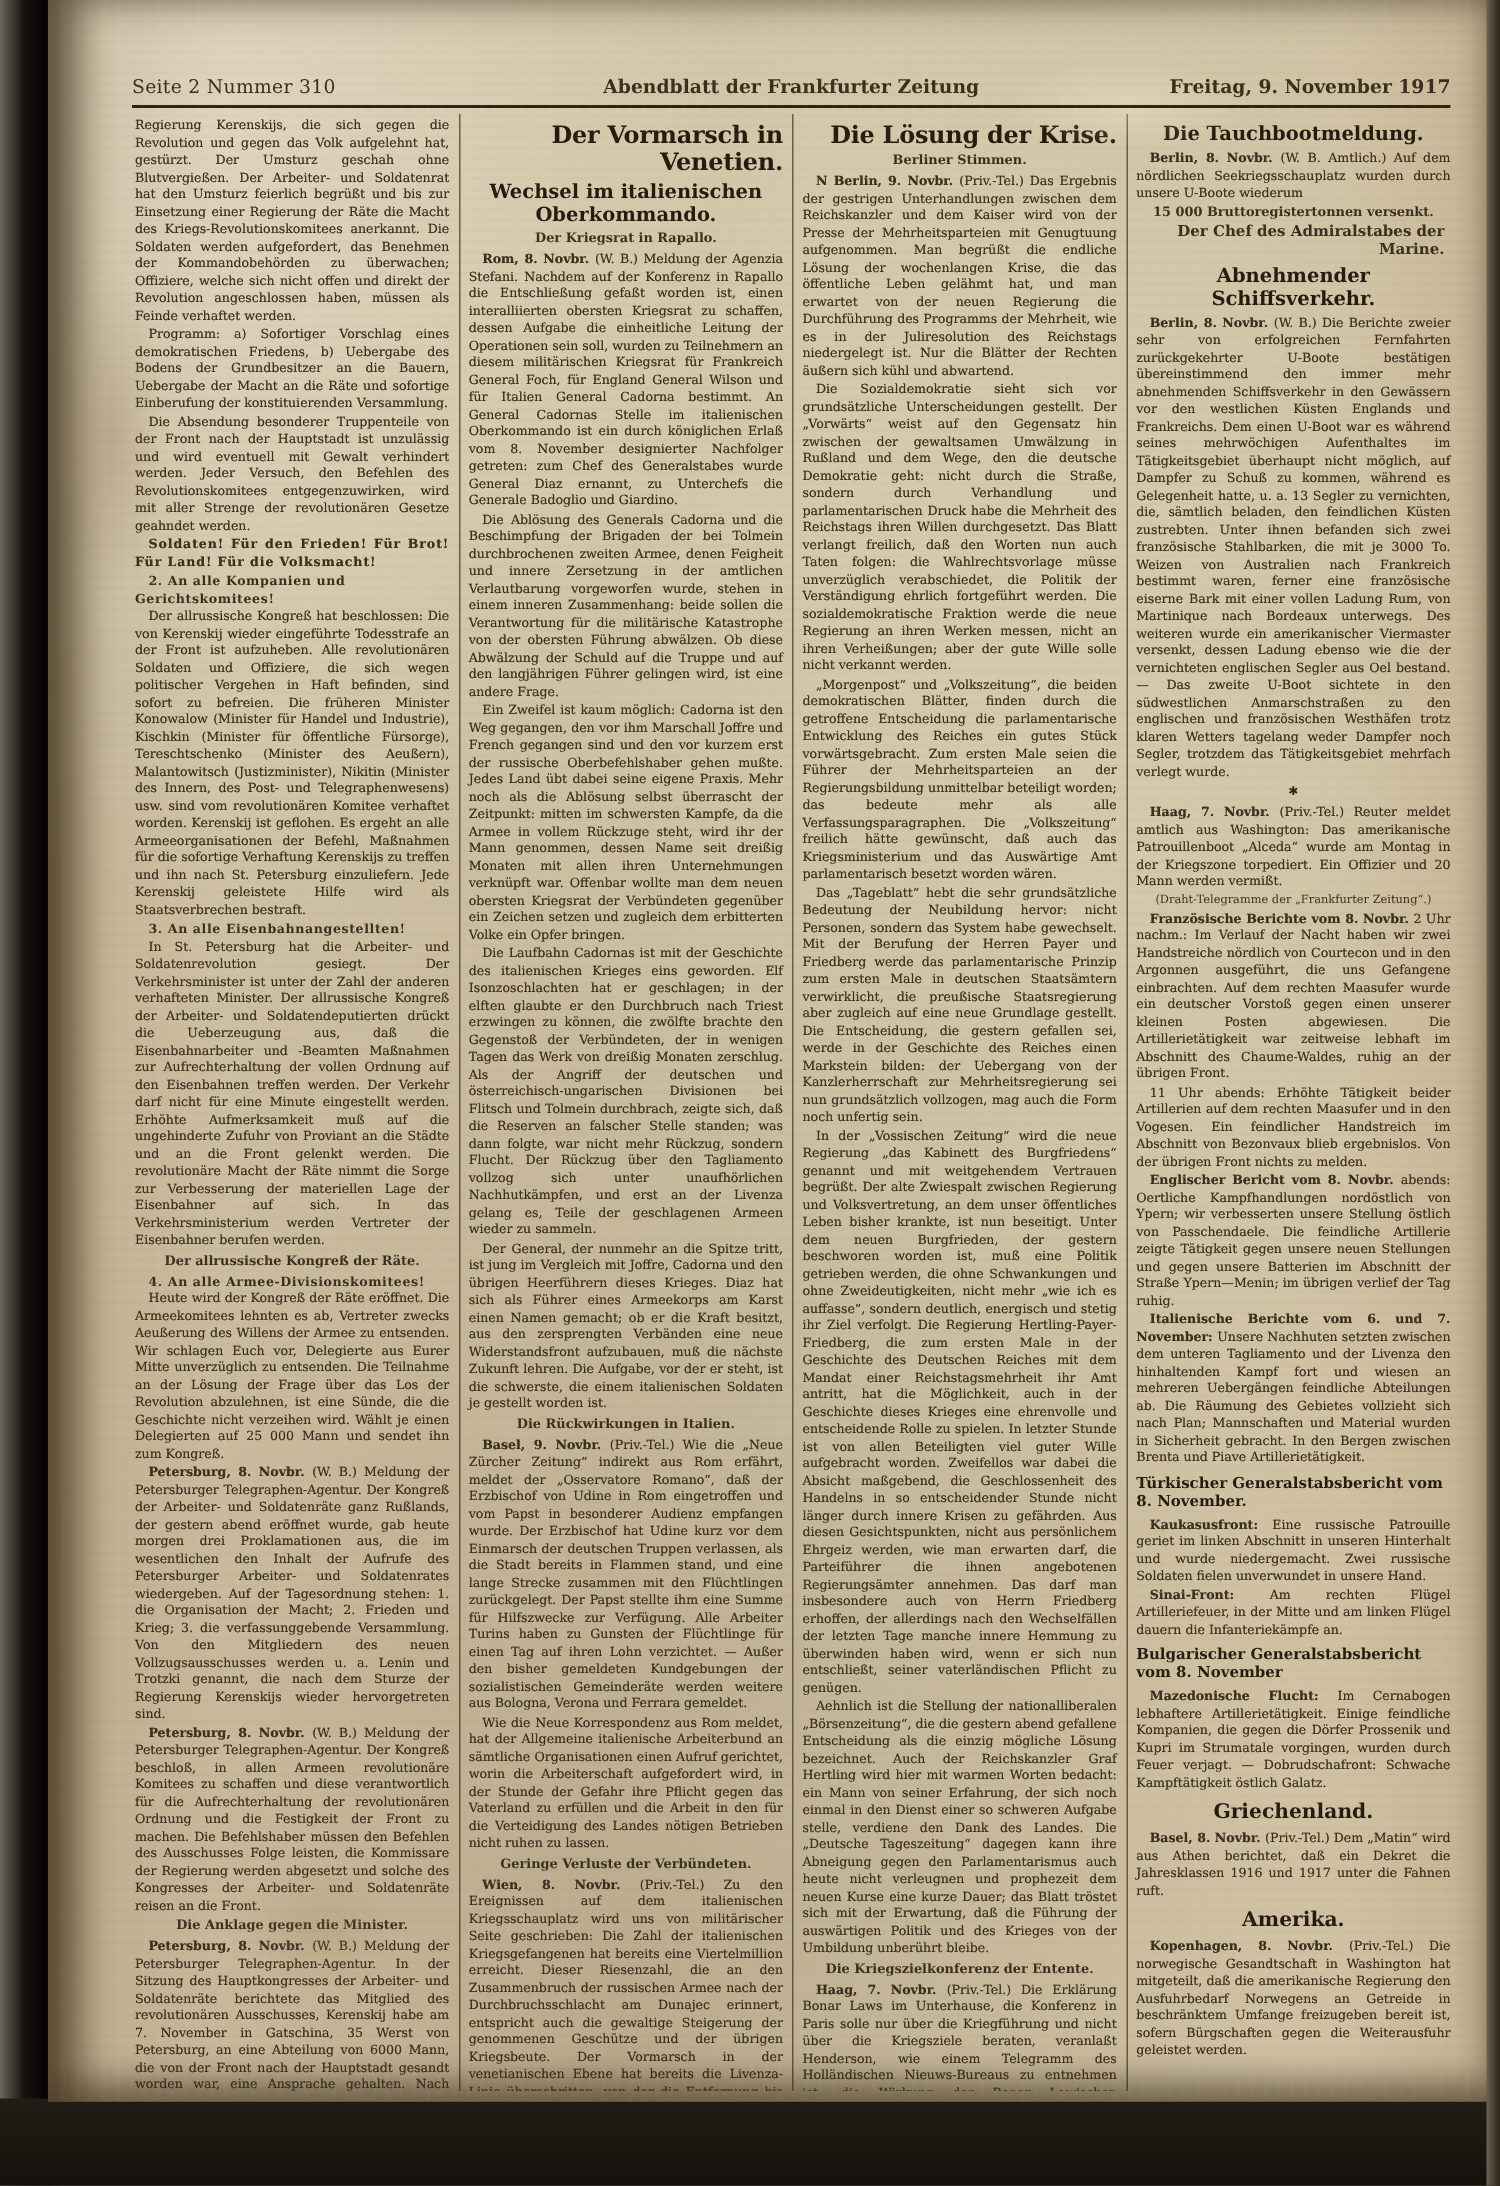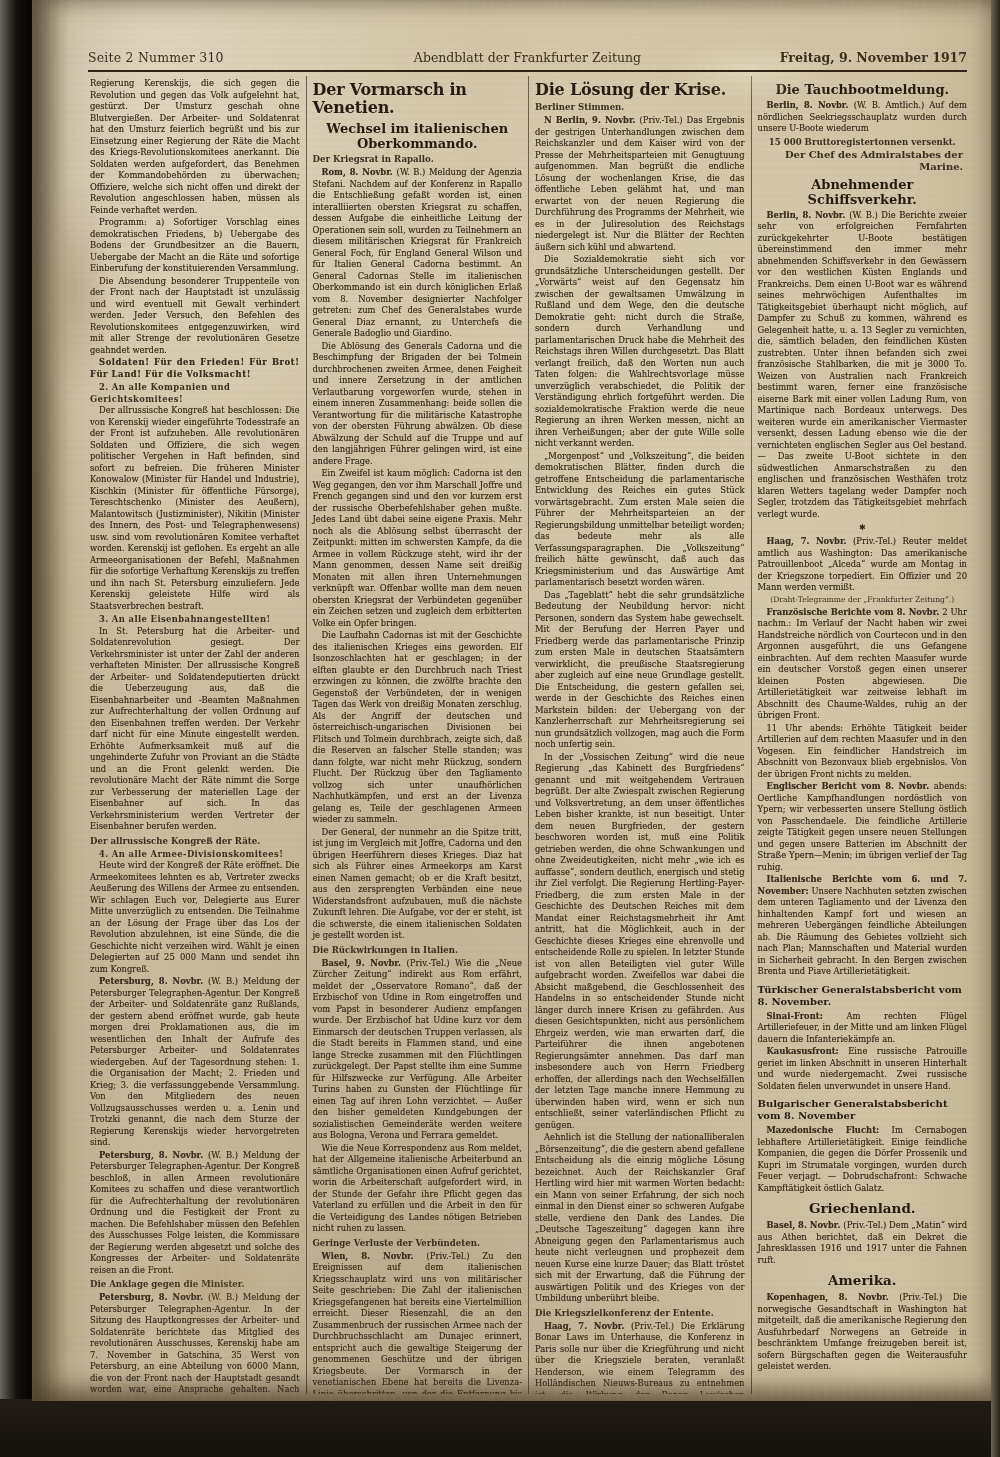--- a/index.html
+++ b/index.html
@@ -29,39 +29,39 @@
     background:
       repeating-linear-gradient(0deg, rgba(120,100,70,.05) 0 2px, transparent 2px 7px),
       repeating-linear-gradient(90deg, rgba(255,255,240,.04) 0 3px, transparent 3px 9px);}
   .stain{position:absolute;border-radius:50%;pointer-events:none;}
   .stain.s1{left:8px;top:180px;width:70px;height:220px;background:radial-gradient(ellipse,rgba(130,105,65,.25),transparent 70%);}
   .stain.s2{left:120px;top:1240px;width:120px;height:90px;background:radial-gradient(ellipse,rgba(150,125,80,.20),transparent 70%);}
   .stain.s3{left:640px;top:40px;width:160px;height:60px;background:radial-gradient(ellipse,rgba(255,250,230,.25),transparent 70%);}
 
   .header{position:relative;margin:50px 24px 0 56px;height:20px;border-bottom:2px solid #2d2213;}
   .header .h-left{position:absolute;left:0;top:0;font-weight:normal;font-size:12.5px;letter-spacing:.2px;}
-  .header .h-center{position:absolute;left:0;right:0;text-align:center;top:0;font-weight:normal;font-size:12.5px;}
+  .header .h-center{position:absolute;left:0;right:0;text-align:center;top:0;font-weight:bold;font-size:12.5px;}
   .header .h-right{position:absolute;right:0;top:0;font-weight:bold;font-size:12.5px;text-align:right;}
 
   .cols{display:flex;margin:4px 18px 0 52px;height:1318px;overflow:hidden;}
   .col{width:223px;padding:2px 6px 0 6px;overflow:hidden;}
   .col + .col{border-left:1px solid rgba(45,32,15,.65);}
 
   .blk{color:#3a2e1e;}
   .p,.pf,.pb{font-size:8.4px;line-height:11.5px;text-align:justify;margin:0 0 1px 0;
     text-shadow:0 0 .4px rgba(55,40,22,.55);}
   .p{text-indent:9px;}
   .pf{text-indent:0;}
   .pb{font-weight:bold;letter-spacing:.6px;text-indent:9px;}
   .lead{font-weight:bold;}
-  .h1{font-weight:bold;text-align:left;font-size:16px;line-height:18px;margin:3px 0 2px 0;color:#241b0f;letter-spacing:-.2px;}
+  .h1{font-weight:bold;text-align:right;font-size:16px;line-height:18px;margin:3px 0 2px 0;color:#241b0f;letter-spacing:-.2px;}
   .h1b{font-weight:bold;text-align:center;font-size:13px;line-height:15px;margin:4px 0 3px 0;color:#241b0f;}
   .h2{font-weight:bold;text-align:center;font-size:13.5px;line-height:15px;margin:7px 0 4px 0;color:#241b0f;}
   .h2s{font-weight:bold;text-align:left;font-size:10px;line-height:12px;margin:6px 0 3px 0;color:#241b0f;}
-  .h3{font-weight:bold;text-align:left;font-size:8.6px;line-height:11px;margin:3px 0 2px 0;}
+  .h3{font-weight:bold;text-align:center;font-size:8.6px;line-height:11px;margin:3px 0 2px 0;}
   .h3l{font-weight:bold;font-size:8.4px;line-height:11.5px;margin:2px 0 0 0;text-indent:9px;letter-spacing:.4px;}
   .note{text-align:center;font-size:7.6px;line-height:10px;margin:0 0 2px 0;}
   .pc{font-weight:bold;text-align:center;font-size:8.6px;line-height:12px;margin:1px 0;}
   .pr{font-weight:bold;text-align:right;font-size:10px;line-height:12px;margin:0 4px 1px 0;}
   .star{text-align:center;font-size:8px;line-height:12px;margin:2px 0;color:#2d2213;}
 </style>
 </head>
 <body>
 
 <div class="backdrop-bottom"></div>
@@ -131,22 +131,22 @@
         <div class="blk h1b">Abnehmender Schiffsverkehr.</div>
         <div class="blk p"><span class="lead">Berlin, 8. Novbr. </span>(W. B.) Die Berichte zweier sehr von erfolgreichen Fernfahrten zurückgekehrter U-Boote bestätigen übereinstimmend den immer mehr abnehmenden Schiffsverkehr in den Gewässern vor den westlichen Küsten Englands und Frankreichs. Dem einen U-Boot war es während seines mehrwöchigen Aufenthaltes im Tätigkeitsgebiet überhaupt nicht möglich, auf Dampfer zu Schuß zu kommen, während es Gelegenheit hatte, u. a. 13 Segler zu vernichten, die, sämtlich beladen, den feindlichen Küsten zustrebten. Unter ihnen befanden sich zwei französische Stahlbarken, die mit je 3000 To. Weizen von Australien nach Frankreich bestimmt waren, ferner eine französische eiserne Bark mit einer vollen Ladung Rum, von Martinique nach Bordeaux unterwegs. Des weiteren wurde ein amerikanischer Viermaster versenkt, dessen Ladung ebenso wie die der vernichteten englischen Segler aus Oel bestand. — Das zweite U-Boot sichtete in den südwestlichen Anmarschstraßen zu den englischen und französischen Westhäfen trotz klaren Wetters tagelang weder Dampfer noch Segler, trotzdem das Tätigkeitsgebiet mehrfach verlegt wurde.</div>
         <div class="blk star">✱</div>
         <div class="blk p"><span class="lead">Haag, 7. Novbr. </span>(Priv.-Tel.) Reuter meldet amtlich aus Washington: Das amerikanische Patrouillenboot „Alceda“ wurde am Montag in der Kriegszone torpediert. Ein Offizier und 20 Mann werden vermißt.</div>
         <div class="blk note">(Draht-Telegramme der „Frankfurter Zeitung“.)</div>
         <div class="blk p"><span class="lead">Französische Berichte vom 8. Novbr. </span>2 Uhr nachm.: Im Verlauf der Nacht haben wir zwei Handstreiche nördlich von Courtecon und in den Argonnen ausgeführt, die uns Gefangene einbrachten. Auf dem rechten Maasufer wurde ein deutscher Vorstoß gegen einen unserer kleinen Posten abgewiesen. Die Artillerietätigkeit war zeitweise lebhaft im Abschnitt des Chaume-Waldes, ruhig an der übrigen Front.</div>
         <div class="blk p">11 Uhr abends: Erhöhte Tätigkeit beider Artillerien auf dem rechten Maasufer und in den Vogesen. Ein feindlicher Handstreich im Abschnitt von Bezonvaux blieb ergebnislos. Von der übrigen Front nichts zu melden.</div>
         <div class="blk p"><span class="lead">Englischer Bericht vom 8. Novbr. </span>abends: Oertliche Kampfhandlungen nordöstlich von Ypern; wir verbesserten unsere Stellung östlich von Passchendaele. Die feindliche Artillerie zeigte Tätigkeit gegen unsere neuen Stellungen und gegen unsere Batterien im Abschnitt der Straße Ypern—Menin; im übrigen verlief der Tag ruhig.</div>
         <div class="blk p"><span class="lead">Italienische Berichte vom 6. und 7. November: </span>Unsere Nachhuten setzten zwischen dem unteren Tagliamento und der Livenza den hinhaltenden Kampf fort und wiesen an mehreren Uebergängen feindliche Abteilungen ab. Die Räumung des Gebietes vollzieht sich nach Plan; Mannschaften und Material wurden in Sicherheit gebracht. In den Bergen zwischen Brenta und Piave Artillerietätigkeit.</div>
         <div class="blk h2s">Türkischer Generalstabsbericht vom 8. November.</div>
+        <div class="blk p"><span class="lead">Kaukasusfront: </span>Eine russische Patrouille geriet im linken Abschnitt in unseren Hinterhalt und wurde niedergemacht. Zwei russische Soldaten fielen unverwundet in unsere Hand.</div>
         <div class="blk p"><span class="lead">Sinai-Front: </span>Am rechten Flügel Artilleriefeuer, in der Mitte und am linken Flügel dauern die Infanteriekämpfe an.</div>
-        <div class="blk p"><span class="lead">Kaukasusfront: </span>Eine russische Patrouille geriet im linken Abschnitt in unseren Hinterhalt und wurde niedergemacht. Zwei russische Soldaten fielen unverwundet in unsere Hand.</div>
         <div class="blk h2s">Bulgarischer Generalstabsbericht vom 8. November</div>
         <div class="blk p"><span class="lead">Mazedonische Flucht: </span>Im Cernabogen lebhaftere Artillerietätigkeit. Einige feindliche Kompanien, die gegen die Dörfer Prossenik und Kupri im Strumatale vorgingen, wurden durch Feuer verjagt. — Dobrudschafront: Schwache Kampftätigkeit östlich Galatz.</div>
         <div class="blk h2">Griechenland.</div>
         <div class="blk p"><span class="lead">Basel, 8. Novbr. </span>(Priv.-Tel.) Dem „Matin“ wird aus Athen berichtet, daß ein Dekret die Jahresklassen 1916 und 1917 unter die Fahnen ruft.</div>
         <div class="blk h2">Amerika.</div>
         <div class="blk p"><span class="lead">Kopenhagen, 8. Novbr. </span>(Priv.-Tel.) Die norwegische Gesandtschaft in Washington hat mitgeteilt, daß die amerikanische Regierung den Ausfuhrbedarf Norwegens an Getreide in beschränktem Umfange freizugeben bereit ist, sofern Bürgschaften gegen die Weiterausfuhr geleistet werden.</div>
       </div>
   </div>
 </div>
 

